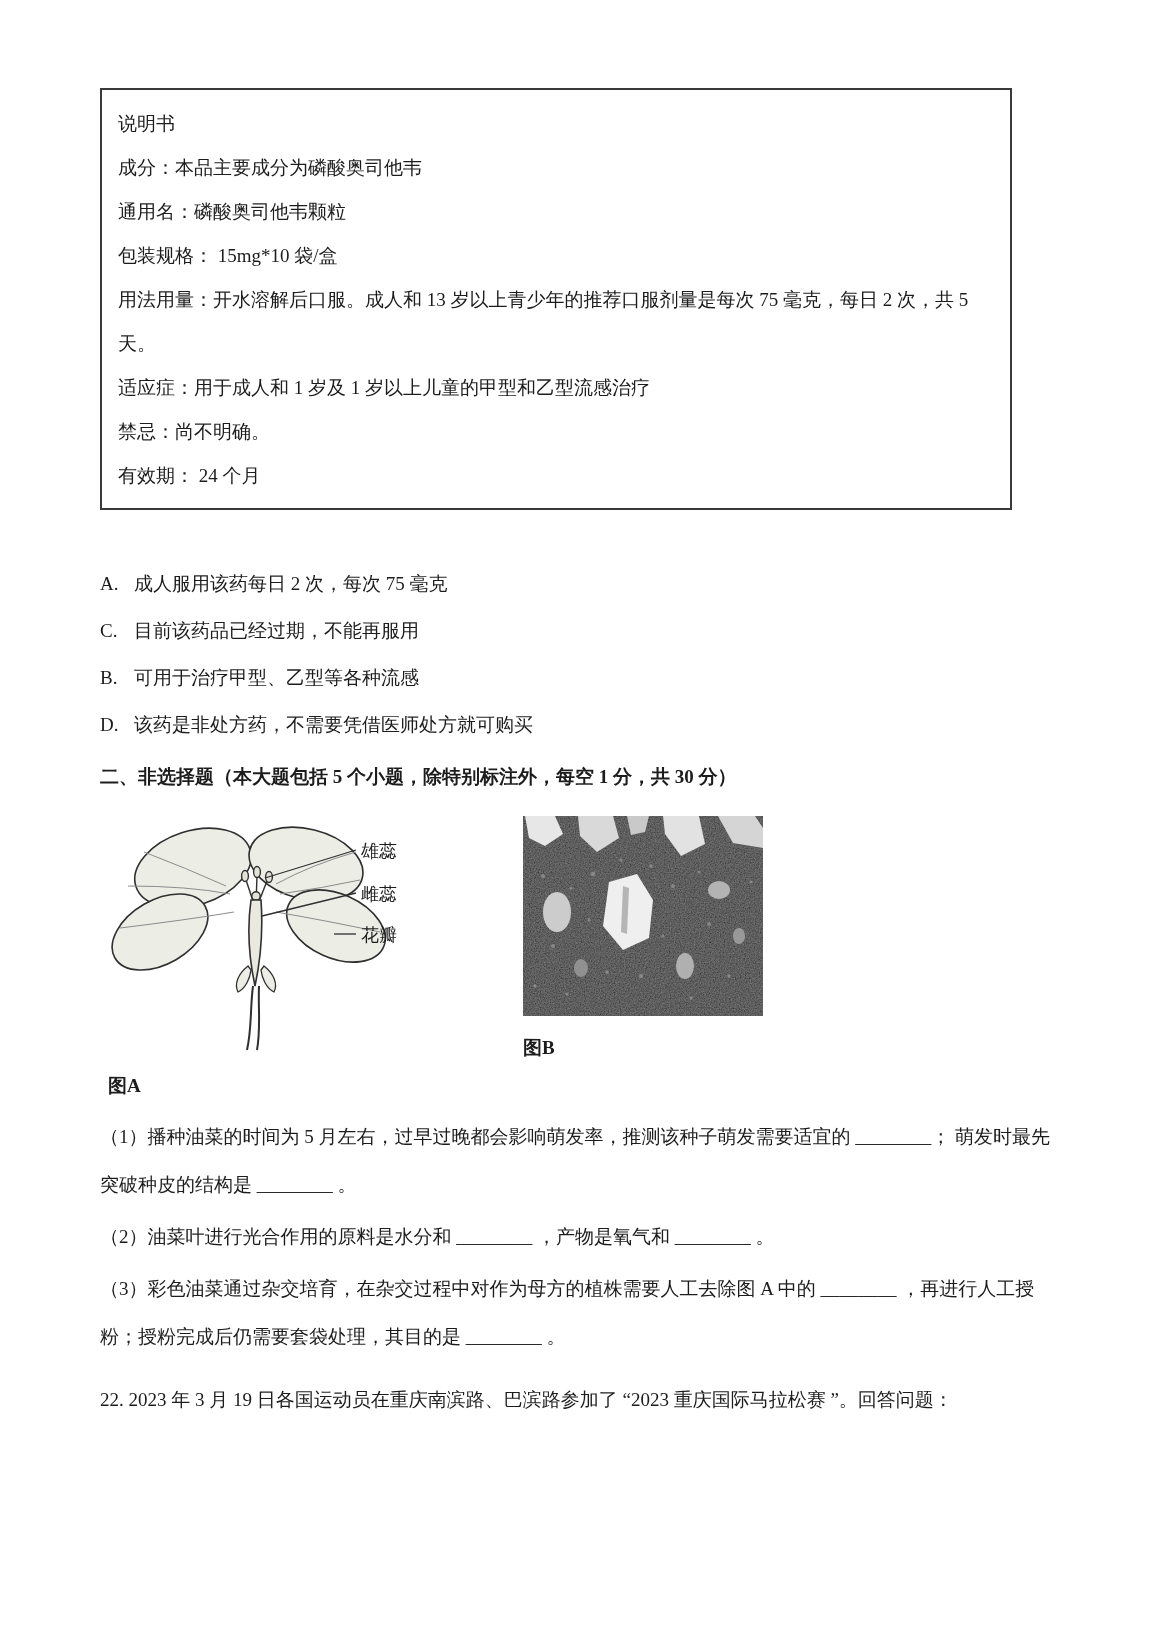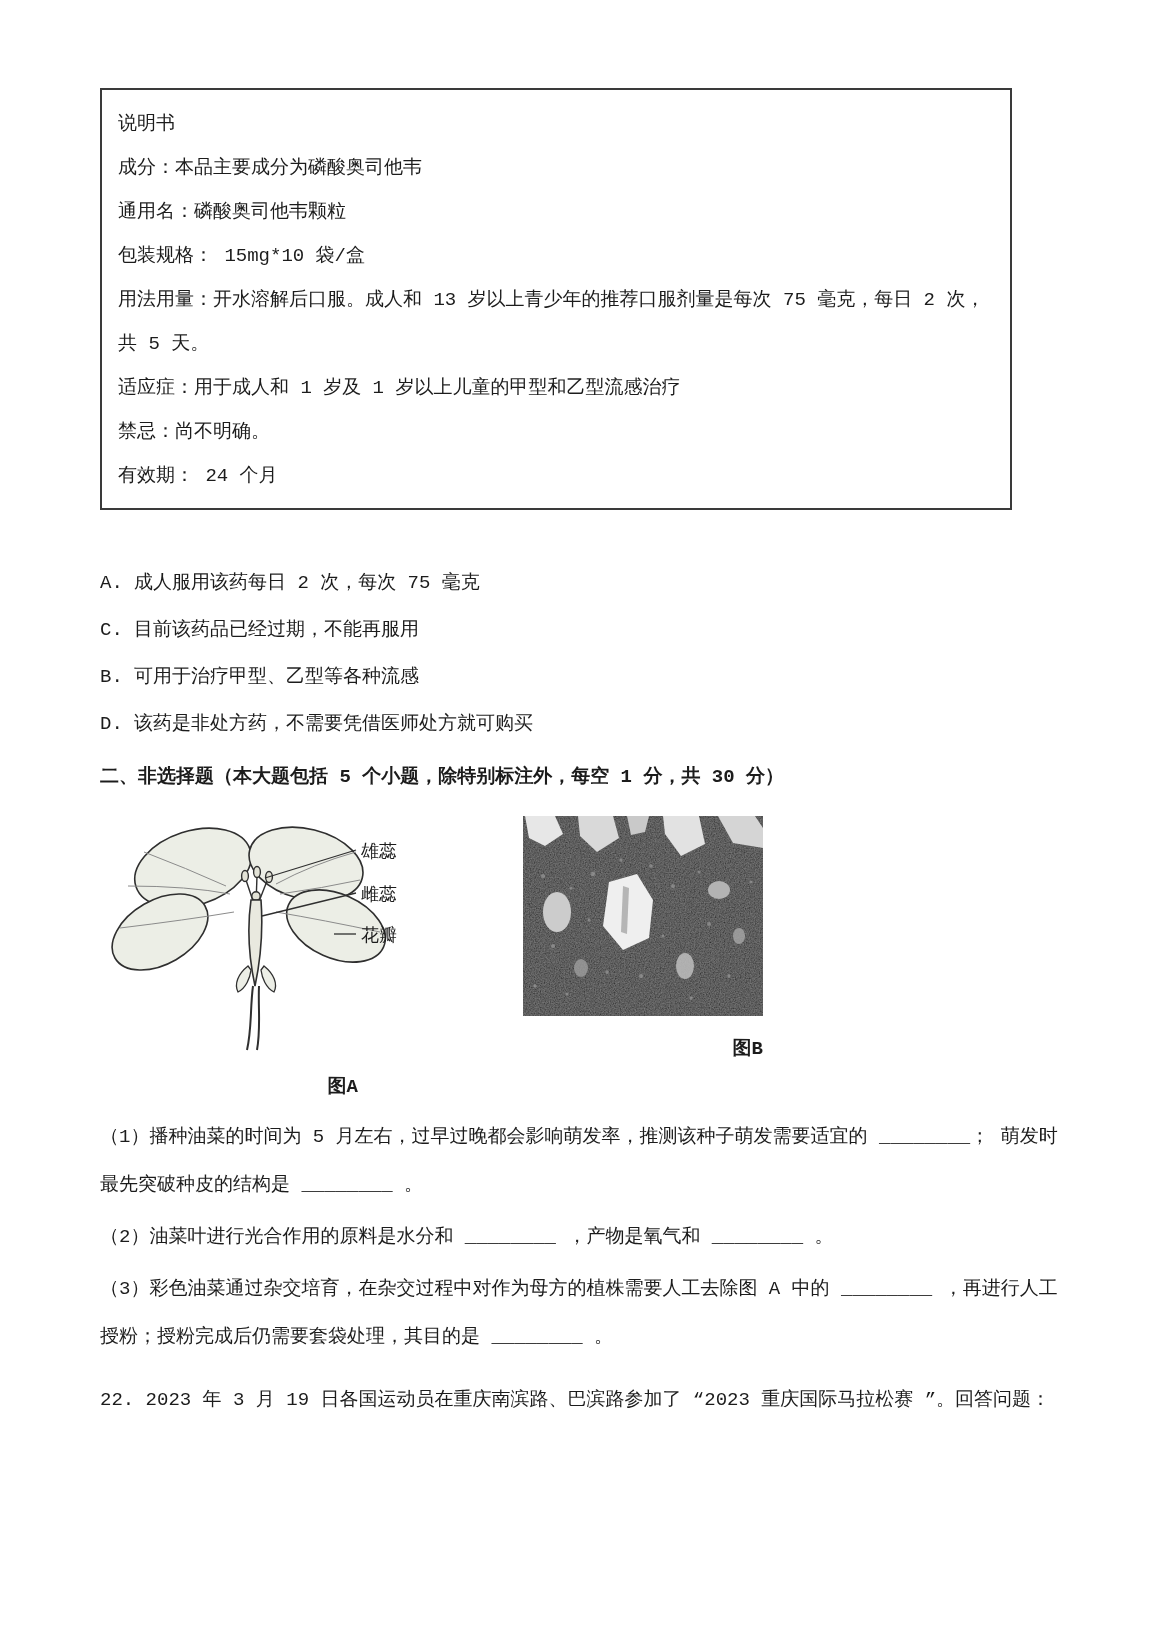--- a/index.html
+++ b/index.html
@@ -6,37 +6,37 @@
   .page{
     position:relative;
     width:1158px;height:1638px;
     margin:0 auto;
     background:#ffffff;
     box-sizing:border-box;
     padding:88px 96px 40px 100px;
     font-family:"Liberation Serif","DejaVu Serif",serif;
     font-size:19px;color:#1c1c1c;
   }
-  p{margin:0;font-family:Liberation Mono, monospace;}
+  p{margin:0;}
   .instruction-box{
     width:912px;
     border:2px solid #3a3a3a;
     box-sizing:border-box;
     padding:12px 16px 10px 16px;
   }
   .box-line{line-height:44px;}
   .options{margin-top:50px;}
   .option{line-height:47px;}
   .opt-label{display:inline-block;min-width:34px;}
   .section-heading{font-weight:bold;line-height:46px;margin-top:6px;}
   .q-stem{line-height:46px;margin-top:4px;width:960px;}
   .figures{display:flex;align-items:flex-start;margin-top:16px;}
   .figure-a{width:338px;margin-left:8px;}
   .figure-b{width:240px;margin-left:77px;}
-  .fig-caption{font-weight:bold;text-align:right;margin-top:14px;font-size:19px;}
+  .fig-caption{font-weight:bold;text-align:left;margin-top:14px;font-size:19px;}
   .figure-a .fig-caption{width:250px;}
   .figure-b .fig-caption{width:240px;}
   .subq{line-height:48px;margin-top:4px;width:962px;}
   .subq.first{margin-top:14px;}
   .q22{line-height:46px;margin-top:16px;width:960px;}
   svg text{font-family:"Liberation Serif","DejaVu Serif",serif;}
 </style>
 </head>
 <body>
 

